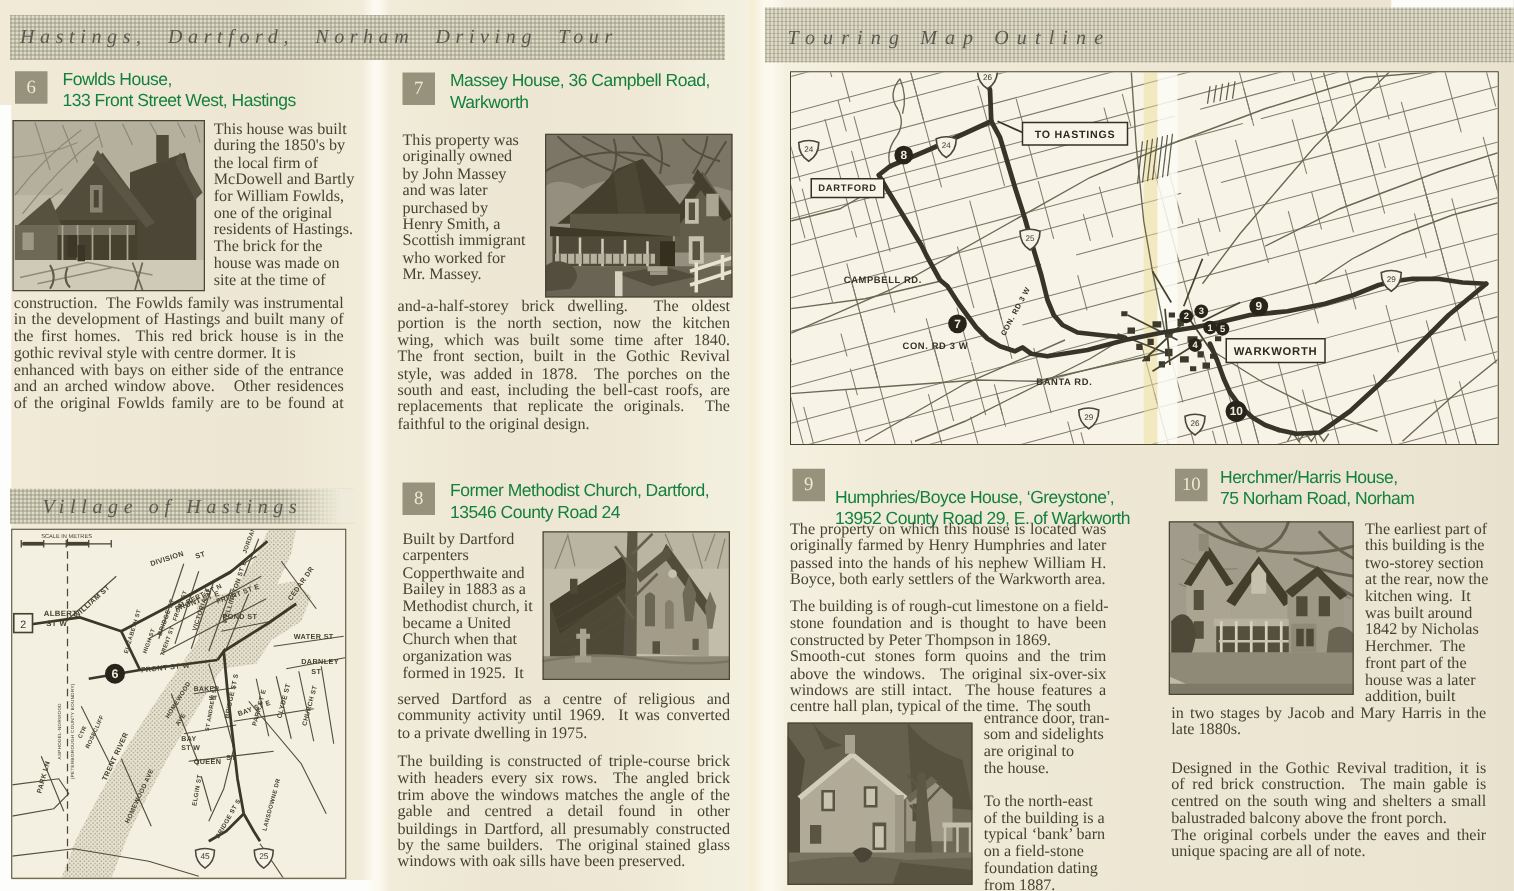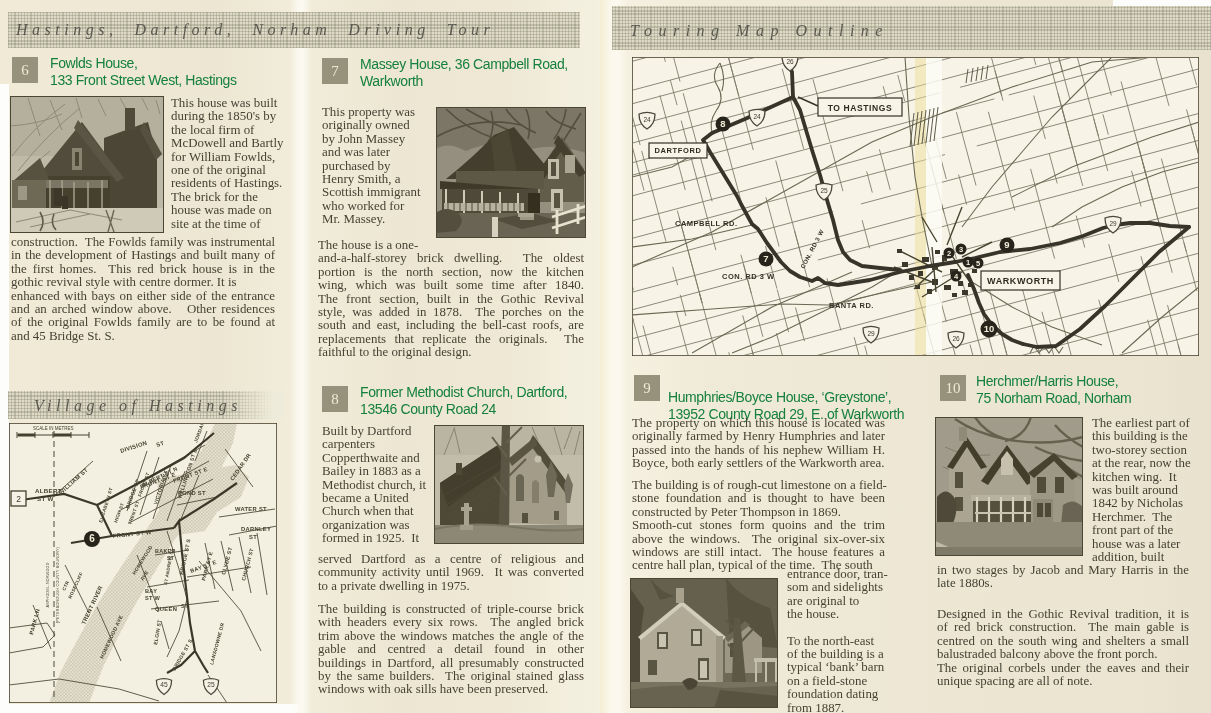--- a/index.html
+++ b/index.html
@@ -99,21 +99,20 @@
 </div>
 
 <div class="abs bt" style="left:11px;top:236px;width:264px;">
 <div class="jl">construction.&nbsp; The Fowlds family was instrumental</div>
 <div class="jl">in the development of Hastings and built many of</div>
 <div class="jl">the first homes.&nbsp; This red brick house is in the</div>
 <div class="line">gothic revival style with centre dormer. It is</div>
 <div class="jl">enhanced with bays on either side of the entrance</div>
 <div class="jl">and an arched window above.&nbsp;&nbsp; Other residences</div>
 <div class="jl">of the original Fowlds family are to be found at</div>
-<div class="line">and 45 Bridge St. S.</div>
 </div>
 
 <div class="abs" style="left:8px;top:391px;width:276px;height:28px;background:linear-gradient(90deg, rgba(223,218,199,0) 0 78%, #efebda 96%),repeating-linear-gradient(0deg, rgba(130,133,108,.34) 0 1.3px, rgba(0,0,0,0) 1.3px 3.2px),repeating-linear-gradient(90deg, rgba(130,133,108,.34) 0 1.3px, rgba(0,0,0,0) 1.3px 3.2px);background-color:#dfdac7;"></div>
 <div class="abs bannertext" style="left:14px;top:397px;letter-spacing:4.5px;padding-left:20px;">Village of Hastings</div>
 
 <svg class="abs" style="left:9px;top:423px;" width="268" height="280" viewBox="0 0 268 280">
 <defs>
       <clipPath id="hc">
         <rect x="1" y="1" width="266" height="278"></rect>
       </clipPath>
@@ -312,21 +311,20 @@
       <path d="M116 110 L150 99 M116 121 L150 110 M121 103 V127 M142 97 V117"></path>
     </g>
 
 <rect x="56" y="110" width="6" height="21" fill="#d8d3c1"></rect>
 
 <path d="M0 106 Q10 98 22 106 Q30 114 20 124 L0 126 Z" fill="#534e3d"></path>
 <rect x="0" y="0" width="150" height="131" fill="none" stroke="#4a4635" stroke-width="2"></rect>
 </svg>
 
 <div class="abs bt" style="left:318px;top:239px;width:266px;">
-<div class="line">The house is a one-</div>
 <div class="jl">and-a-half-storey brick dwelling.&nbsp; The oldest</div>
 <div class="jl">portion is the north section, now the kitchen</div>
 <div class="jl">wing, which was built some time after 1840.</div>
 <div class="jl">The front section, built in the Gothic Revival</div>
 <div class="jl">style, was added in 1878.&nbsp; The porches on the</div>
 <div class="jl">south and east, including the bell-cast roofs, are</div>
 <div class="jl">replacements that replicate the originals.&nbsp; The</div>
 <div class="line">faithful to the original design.</div>
 </div>
 

